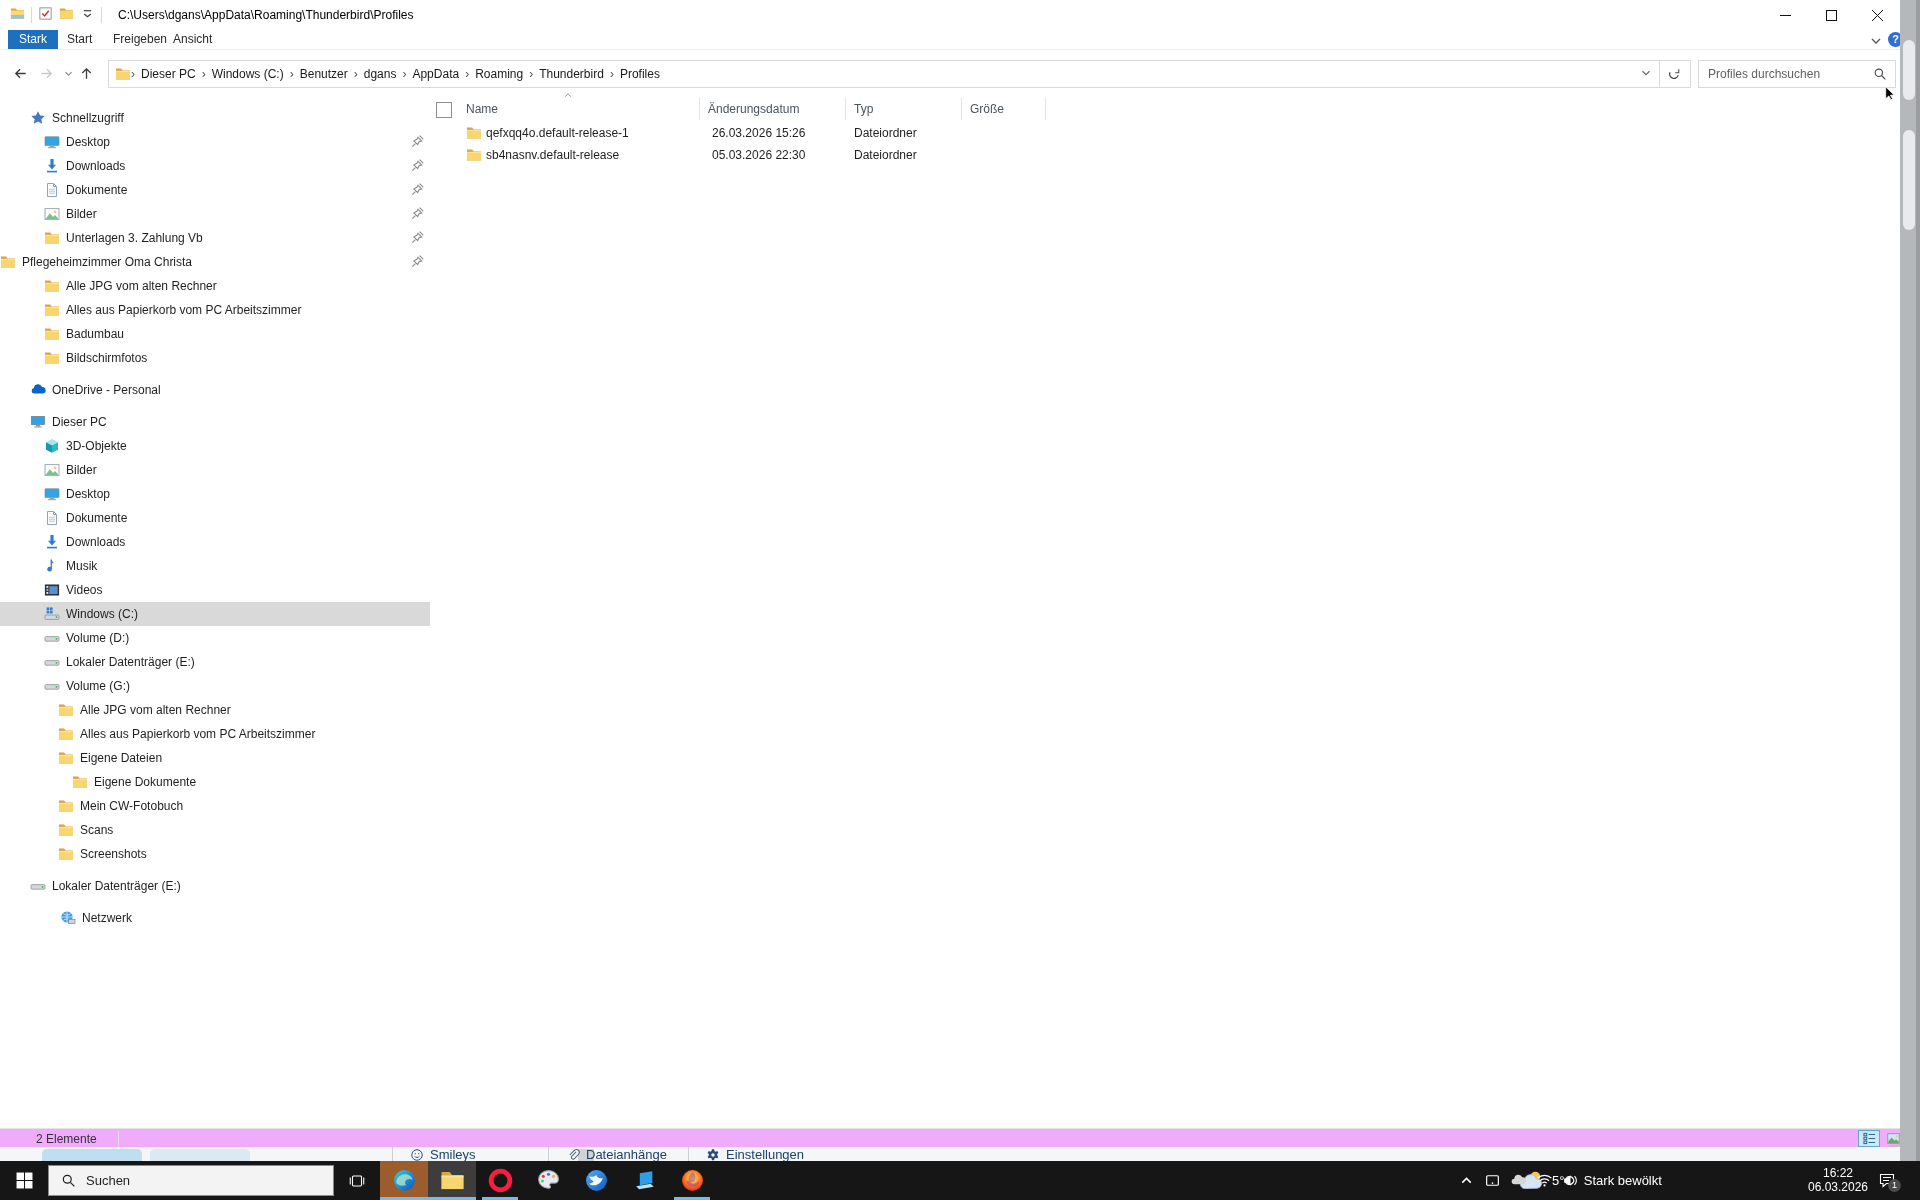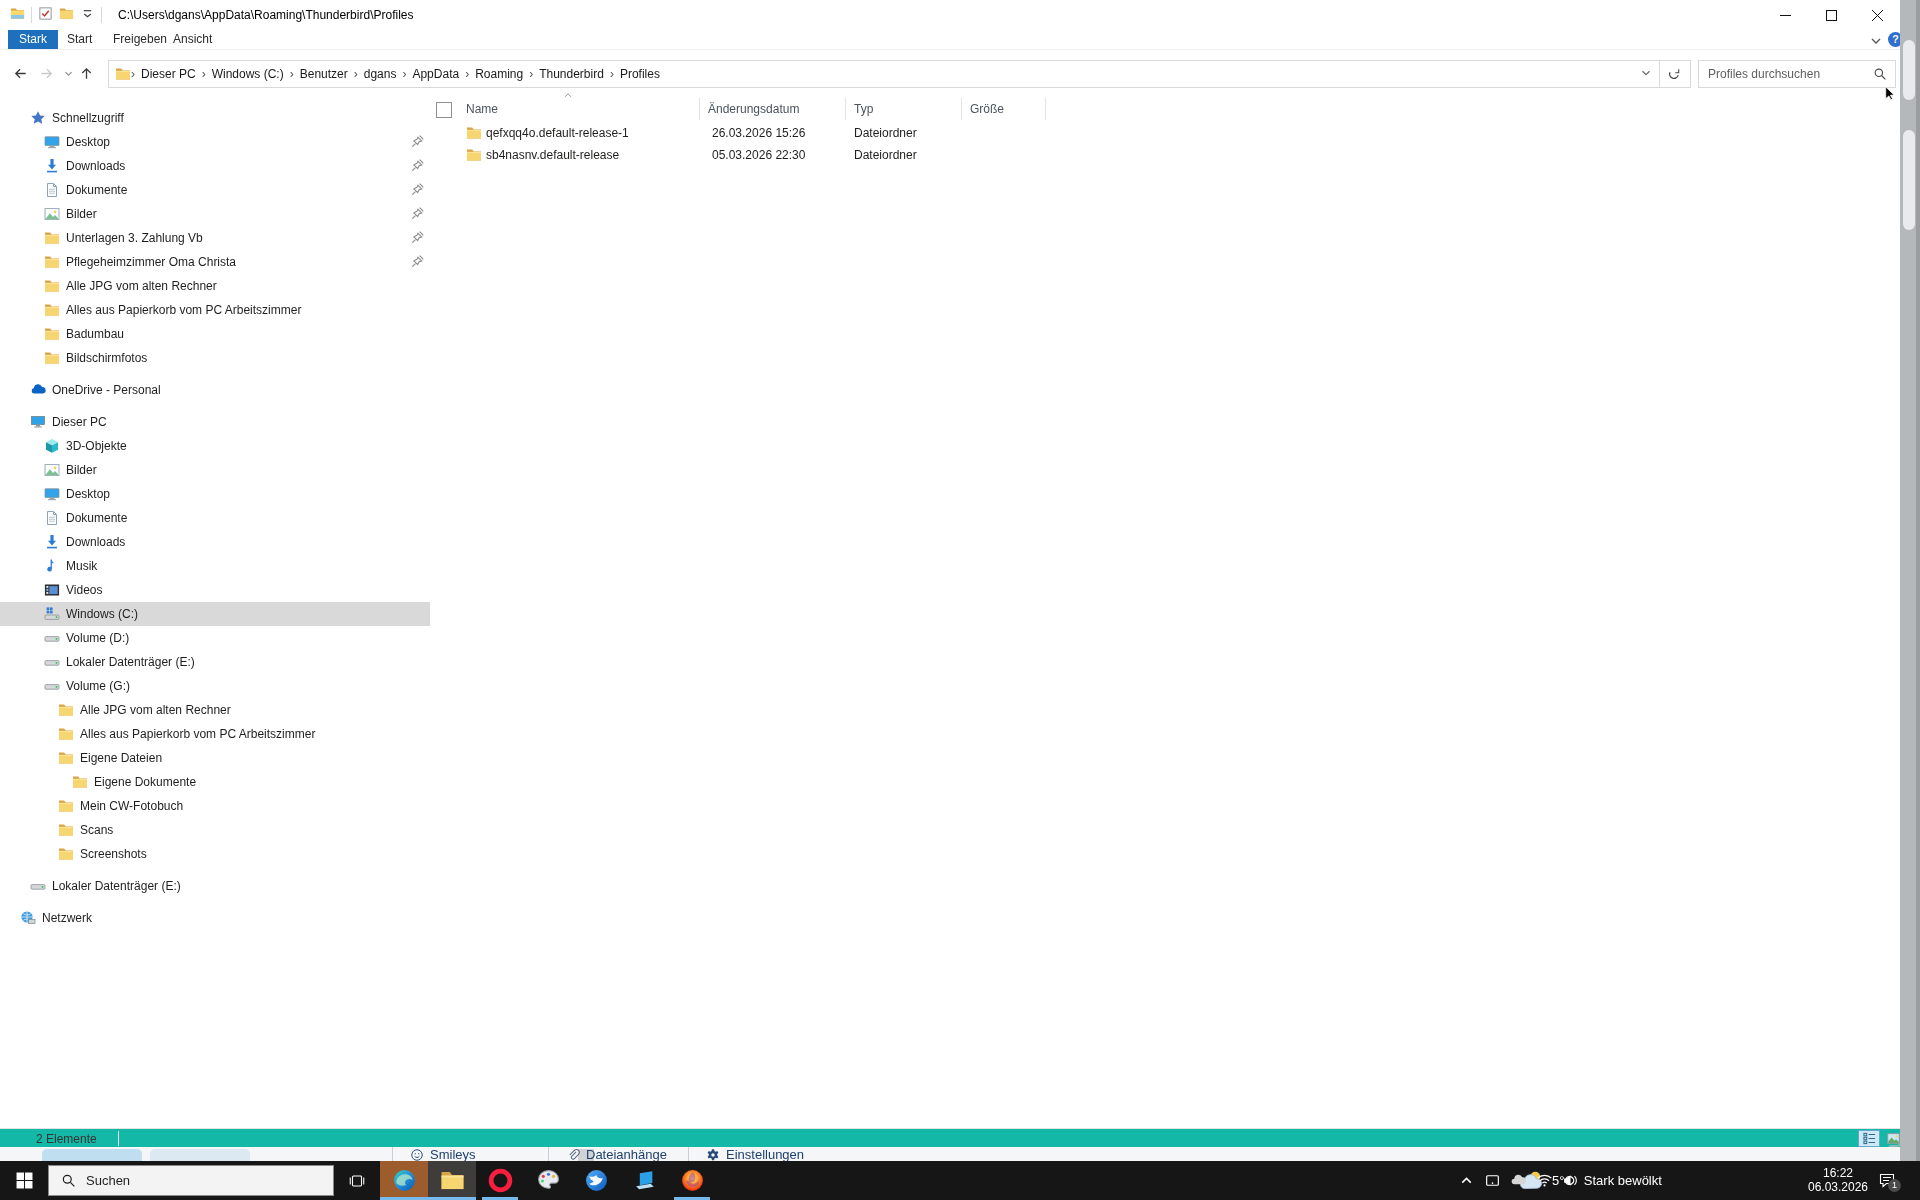--- a/index.html
+++ b/index.html
@@ -53,21 +53,21 @@
   
   #filearea{position:absolute;left:430px;top:96px;width:1470px;height:1032px;background:#fff;}
   .hdr-cell{position:absolute;top:2px;height:22px;line-height:22px;color:#4a545e;border-right:1px solid #e4e4e4;padding-left:8px;box-sizing:border-box;background:#fff;}
   #sort-caret{position:absolute;left:132px;top:-6px;width:12px;height:12px;}
   .hdr-checkbox{position:absolute;left:6px;top:6px;width:14px;height:14px;border:1px solid #8f8f8f;background:#fff;}
   .file-row{position:absolute;left:0;height:22px;width:1200px;}
   .cell{position:absolute;top:0;height:22px;line-height:22px;white-space:nowrap;color:#201f1e;}
   .row-icon{position:absolute;top:3px;}
 
   
-  #statusbar{position:absolute;left:0;top:1128px;width:1900px;height:19px;background:#14b8a6;border-top:1px solid #e3e3e3;}
+  #statusbar{position:absolute;left:0;top:1128px;width:1900px;height:19px;background:#f0abfc;border-top:1px solid #e3e3e3;}
   #status-count{position:absolute;left:36px;top:3px;color:#333;}
   #status-sep{position:absolute;left:118px;top:2px;width:1px;height:15px;background:#e0e0e0;}
   .viewbtn{position:absolute;top:1px;width:22px;height:17px;display:flex;align-items:center;justify-content:center;box-sizing:border-box;}
   .viewbtn.selected{background:#cfe8f6;border:1px solid #66a7cc;}
   .viewbtn svg{width:13px;height:13px;}
   #resize-grip{position:absolute;left:1893px;top:1137px;width:8px;height:8px;border-right:2px solid #bbb;border-bottom:2px solid #bbb;transform:skew(-45deg,0deg);opacity:.7;}
 
   
   #right-strip{position:absolute;left:1900px;top:0;width:20px;height:1161px;background:#b5b8ba;}
   .strip-blob{position:absolute;left:3px;width:12px;background:#e8eaec;border-radius:6px;}
@@ -313,21 +313,21 @@
             <path fill="#fbe396" d="M1 4.9h14v1.1H1z"></path>
           </svg>
         </span>
         <span class="side-label">Unterlagen 3. Zahlung Vb</span>
         <span class="side-pin"><svg viewBox="0 0 16 16" fill="none" stroke="#8b8b8b" stroke-width="1.2">
             <path d="M10.3 1.8l3.9 3.9"></path>
             <path d="M8.6 3.5l3.9 3.9-2.7.7-1.6 3.2-4-4 3.2-1.6z"></path>
             <path d="M5.8 10.2L2.5 13.5"></path>
           </svg></span>
       </div>
-      <div class="side-item" style="padding-left: 44px;">
+      <div class="side-item" style="">
         <span style="display: inline-block; width: 16px; height: 16px; flex: 0 0 16px;">
           <svg viewBox="0 0 16 16" style="width: 16px; height: 16px; display: block;">
             <path fill="#d9a646" d="M1 2.6h5.2l1.5 1.8H15v9.1H1z"></path>
             <path fill="#f7d571" d="M1 4.9h14v8.6H1z"></path>
             <path fill="#fbe396" d="M1 4.9h14v1.1H1z"></path>
           </svg>
         </span>
         <span class="side-label">Pflegeheimzimmer Oma Christa</span>
         <span class="side-pin"><svg viewBox="0 0 16 16" fill="none" stroke="#8b8b8b" stroke-width="1.2">
             <path d="M10.3 1.8l3.9 3.9"></path>
@@ -576,21 +576,21 @@
       </div>
       <div class="side-item gap" style="padding-left: 30px;">
         <span style="display: inline-block; width: 16px; height: 16px; flex: 0 0 16px;">
           <svg viewBox="0 0 16 16" style="width: 16px; height: 16px; display: block;">
             <rect x="1" y="6.6" width="14" height="4.6" rx="1" fill="#d4d8db" stroke="#83898f" stroke-width="0.7"></rect>
             <circle cx="12.5" cy="8.9" r="0.9" fill="#35c13f"></circle>
           </svg>
         </span>
         <span class="side-label">Lokaler Datenträger (E:)</span>
       </div>
-      <div class="side-item gap" style="padding-left: 20px;">
+      <div class="side-item gap" style="padding-left: 20px; margin-left: 40px;">
         <span style="display: inline-block; width: 16px; height: 16px; flex: 0 0 16px;">
           <svg viewBox="0 0 16 16" style="width: 16px; height: 16px; display: block;">
             <circle cx="7" cy="7" r="5.6" fill="#3f9be0"></circle>
             <path stroke="#dff0fb" fill="none" stroke-width="0.8" d="M1.4 7h11.2M7 1.4v11.2M3.2 3.6c2.3 1.8 5.3 1.8 7.6 0M3.2 10.4c2.3-1.8 5.3-1.8 7.6 0"></path>
             <rect x="8.6" y="9.4" width="6.4" height="4.2" fill="#cfd6da" stroke="#7d858c" stroke-width="0.7"></rect>
           </svg>
         </span>
         <span class="side-label">Netzwerk</span>
       </div>
     </div>

